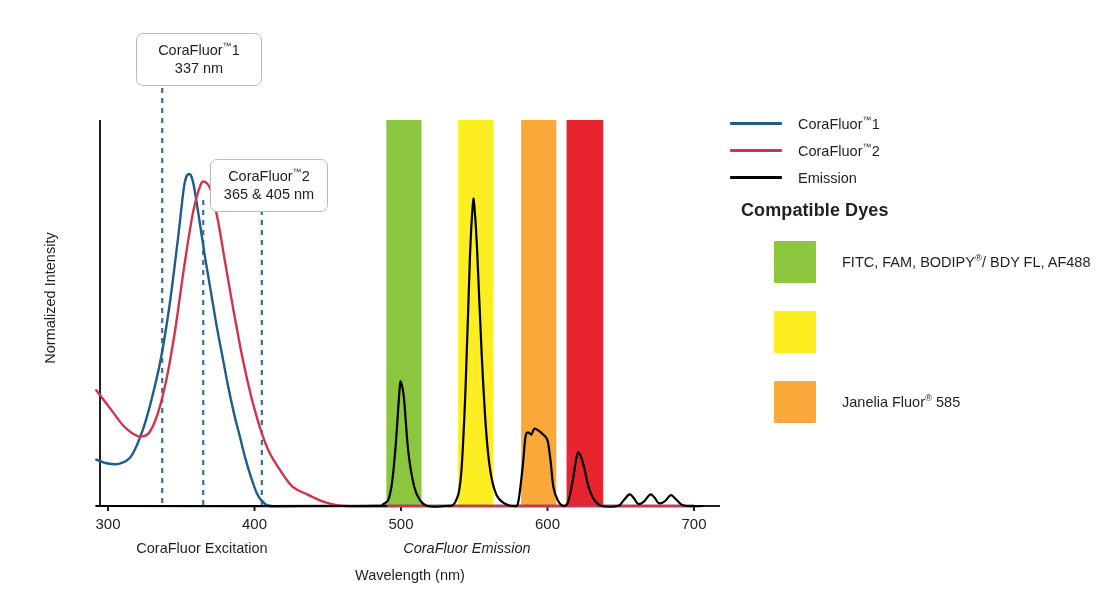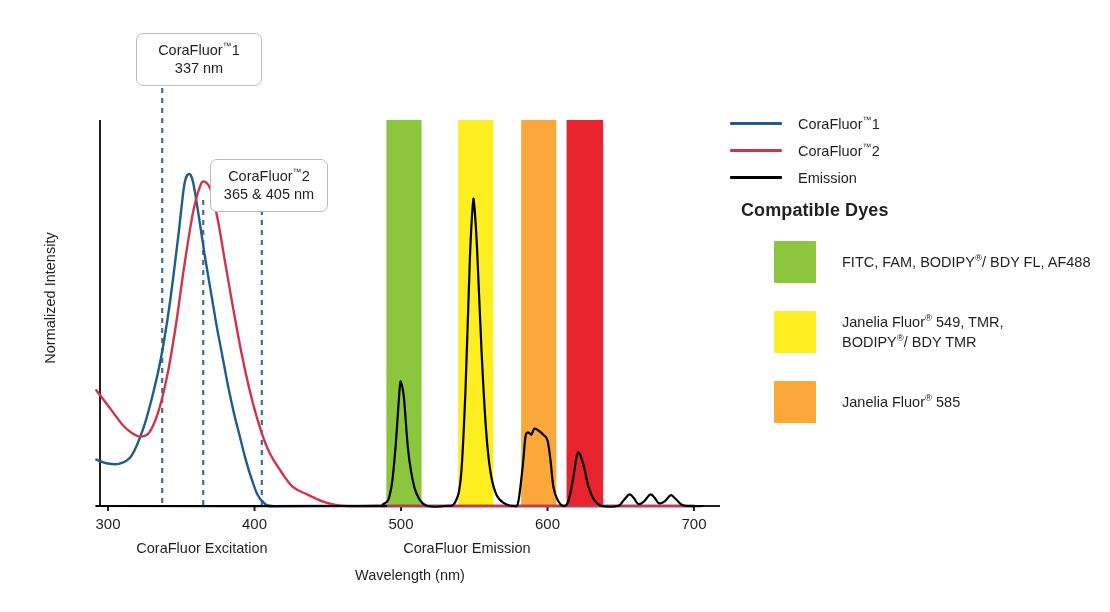--- a/index.html
+++ b/index.html
@@ -147,21 +147,21 @@
 
     <div id="ticks">
         <div class="tick-label" style="left: 78px; top: 515px;">300</div>
         <div class="tick-label" style="left: 224.5px; top: 515px;">400</div>
         <div class="tick-label" style="left: 371px; top: 515px;">500</div>
         <div class="tick-label" style="left: 517.5px; top: 515px;">600</div>
         <div class="tick-label" style="left: 664px; top: 515px;">700</div>
       </div>
 
     <div class="sec-caption" id="cap-ex" style="left: 92px; top: 540px; width: 220px;">CoraFluor Excitation</div>
-    <div class="sec-caption" id="cap-em" style="left: 356.925px; top: 540px; width: 220px;">CoraFluor Emission</div>
+    <div class="sec-caption" id="cap-em" style="left: 356.925px; top: 540px; width: 220px; font-style: italic;">CoraFluor Emission</div>
 
     <div id="xlabel">Wavelength (nm)</div>
     <div id="ylabel">Normalized Intensity</div>
   </div>
 
   <div class="side">
 
     <div class="legend-rows" id="legend-rows">
         <div class="legend-row">
           <span class="lg-line" style="background: rgb(31, 92, 139);"></span>
@@ -179,21 +179,20 @@
 
     <div class="dyes-title">Compatible Dyes</div>
 
     <div class="dye-rows" id="dye-rows">
         <div class="dye-row">
           <span class="swatch" style="background: rgb(140, 198, 62);"></span>
           <div class="dye-text"><span><span>FITC, FAM, BODIPY</span><span class="reg">®</span><span>/ BDY FL, AF488</span></span></div>
         </div>
         <div class="dye-row">
           <span class="swatch" style="background: rgb(252, 238, 33);"></span>
-          <div class="dye-text"><span><span>Janelia Fluor</span><span class="reg">®</span><span> 549, TMR,</span></span><span class="r2"><span>BODIPY</span><span class="reg">®</span><span>/ BDY TMR</span></span></div>
         </div>
         <div class="dye-row">
           <span class="swatch" style="background: rgb(250, 168, 57);"></span>
           <div class="dye-text"><span><span>Janelia Fluor</span><span class="reg">®</span><span> 585</span></span></div>
         </div>
       </div>
   </div>
 
 </div>
 

